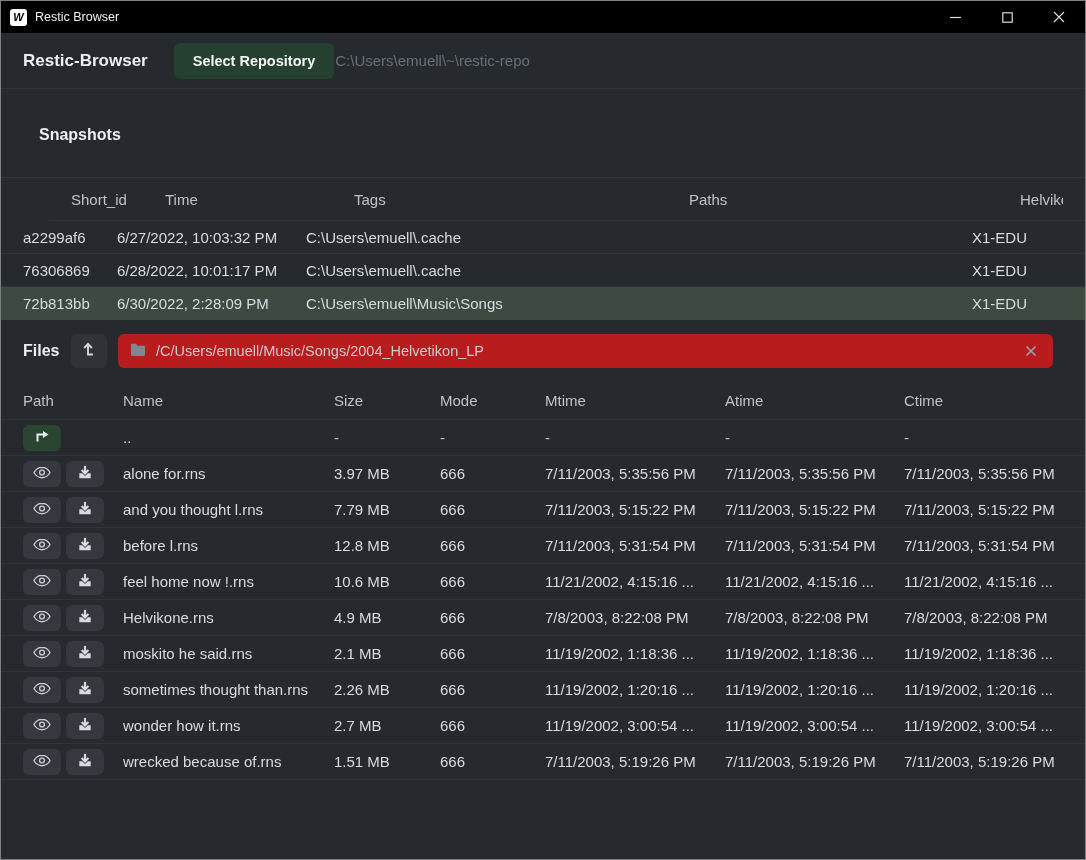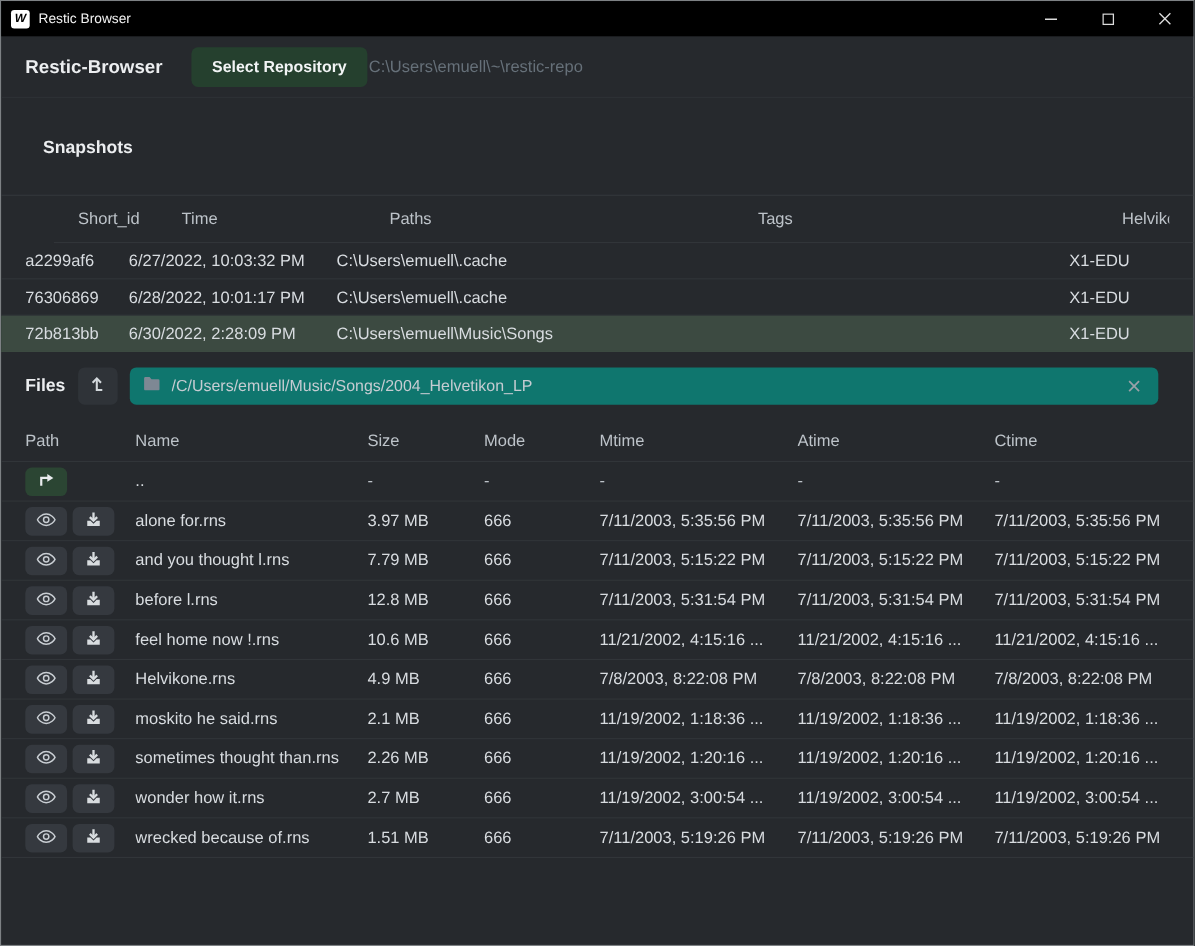--- a/index.html
+++ b/index.html
@@ -32,21 +32,21 @@
     padding:0 22px;border-bottom:1px solid #313539;font-size:15px;}
   .snap-row.head{height:43px;color:#bdc3c9;margin-left:48px;}
   .snap-row.body-row{height:33px;color:#d8dce0;}
   .snap-row.selected{background:#3c4a41;border-bottom-color:#3c4a41;}
   .cell{white-space:nowrap;overflow:hidden;}
   
   .files-bar{display:flex;align-items:center;padding:14px 32px 14px 22px;gap:11px;}
   .files-bar h2{margin:0;font-size:16px;font-weight:bold;color:#eceef0;width:37px;}
   .lvl-btn{width:36px;height:34px;background:#2f3338;border:none;border-radius:6px;display:flex;
     align-items:center;justify-content:center;cursor:pointer;flex:none;}
-  .path-box{flex:1;height:34px;background:#0f766e;border-radius:6px;display:flex;align-items:center;
+  .path-box{flex:1;height:34px;background:#b91c1c;border-radius:6px;display:flex;align-items:center;
     padding:0 12px;gap:10px;}
   .path-text{flex:1;font-size:14.5px;color:#c6ccd2;white-space:nowrap;overflow:hidden;}
   .clear-btn{width:20px;height:20px;display:flex;align-items:center;justify-content:center;cursor:pointer;flex:none;}
   
   .file-row{display:grid;grid-template-columns:100px 211px 106px 105px 180px 179px 1fr;align-items:center;
     padding:0 22px;border-bottom:1px solid #313539;font-size:15px;}
   .file-row.head{height:38px;color:#bdc3c9;}
   .file-row.body-row{height:36px;color:#d8dce0;}
   .icon-cell{display:flex;gap:5px;align-items:center;}
   .row-btn{width:38px;height:26px;border:none;border-radius:6px;background:#35393f;display:flex;
@@ -98,22 +98,22 @@
   </div>
 
   <div class="section-title">
     <h2>Snapshots</h2>
   </div>
 
   <div>
     <div class="snap-row head">
       <div class="cell">Short_id</div>
       <div class="cell">Time</div>
+      <div class="cell">Tags</div>
       <div class="cell">Paths</div>
-      <div class="cell">Tags</div>
       <div class="cell">Helvikone</div>
     </div>
     <div>
 
         <div class="snap-row body-row">
           <div class="cell">a2299af6</div>
           <div class="cell">6/27/2022, 10:03:32 PM</div>
           <div class="cell">C:\Users\emuell\.cache</div>
           <div class="cell"></div>
           <div class="cell">X1-EDU</div>

